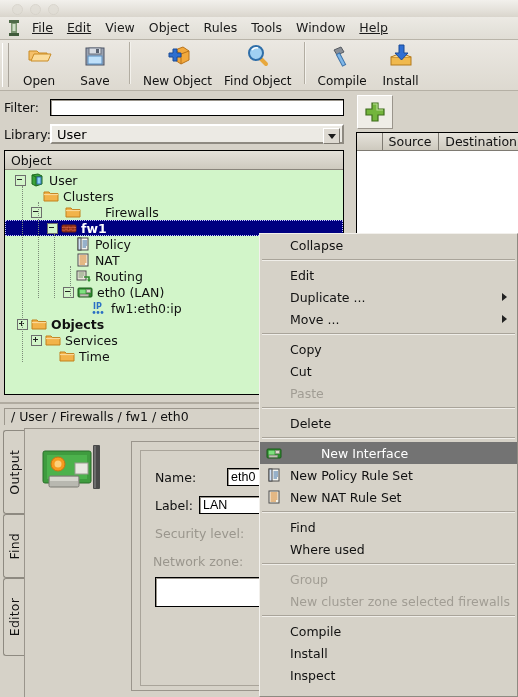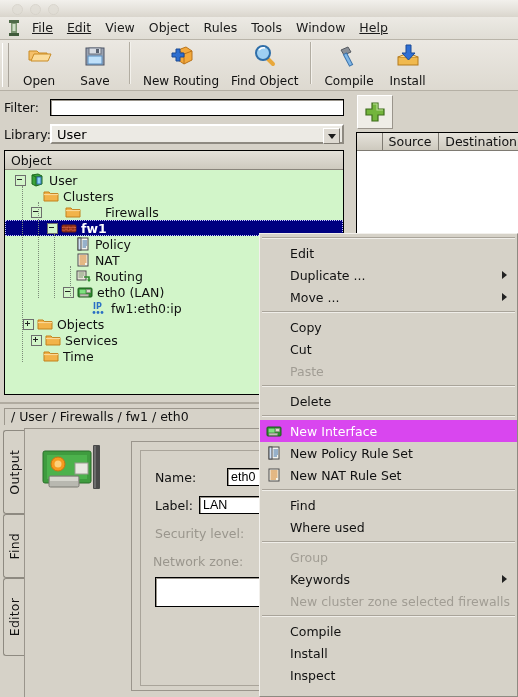--- a/index.html
+++ b/index.html
@@ -115,21 +115,21 @@
            box-shadow:inset 1px 1px 0 #9a958c;box-sizing:border-box;}
   
   #ctxmenu{position:absolute;left:259px;top:233px;width:259px;height:464px;
            background:#d6d2c8;border:1px solid #8e8a81;
            border-top-color:#f2f0ec;border-left-color:#f2f0ec;
            box-sizing:border-box;z-index:50;font-size:12.5px;}
   .cm{display:flex;align-items:center;height:22px;padding-left:4px;cursor:default;position:relative;}
   .cm .cmic{width:20px;height:16px;flex:0 0 auto;display:flex;align-items:center;justify-content:center;}
   .cm .cmlb{padding-left:6px;color:#111;white-space:nowrap;}
   .cm.disabled .cmlb{color:#a19d94;}
-  .cm.hl{background:#d946ef;}
+  .cm.hl{background:#737373;gap:31px;}
   .cm.hl .cmlb{color:#fff;}
   .cmsep{height:1px;margin:3px 2px;background:#a9a49a;border-bottom:1px solid #f0eee9;}
   .subarrow{position:absolute;right:10px;top:7px;width:0;height:0;
             border-top:4px solid transparent;border-bottom:4px solid transparent;
             border-left:5px solid #222;}
   svg{display:block;}
 </style>
 </head>
 <body>
 
@@ -187,21 +187,21 @@
 
   <div class="tbtn">
     <span class="ic">
       <svg width="26" height="24" viewBox="0 0 26 24">
         <path d="M10 6 L18 3 L24 7 L24 16 L16 20 L10 16 Z" fill="#f3a93c" stroke="#b9731a"></path>
         <path d="M10 6 L16 10 L24 7" fill="none" stroke="#b9731a"></path>
         <path d="M16 10 L16 20" fill="none" stroke="#b9731a"></path>
         <path d="M4 9 L8 9 L8 5 L12 5 L12 9 L16 9 L16 13 L12 13 L12 17 L8 17 L8 13 L4 13 Z" fill="#2e6fd0" stroke="#1b4b94"></path>
       </svg>
     </span>
-    <span class="lb">New Routing</span>
+    <span class="lb">New Object</span>
   </div>
 
   <div class="tbtn">
     <span class="ic">
       <svg width="24" height="24" viewBox="0 0 24 24">
         <line x1="13" y1="13" x2="20" y2="20" stroke="#e8a83c" stroke-width="4" stroke-linecap="round"></line>
         <circle cx="10" cy="9" r="7" fill="#9fd0f2" stroke="#2f6ea8" stroke-width="2"></circle>
         <path d="M6 6 A6 6 0 0 1 12 4" fill="none" stroke="#ffffff" stroke-width="1.6"></path>
       </svg>
     </span>
@@ -343,41 +343,41 @@
         <span class="ticon">
           <svg width="16" height="14" viewBox="0 0 16 14">
             <text x="2" y="8" font-size="8" font-family="DejaVu Sans, sans-serif" font-weight="bold" fill="#2a6fc4">IP</text>
             <circle cx="3" cy="11.5" r="1.4" fill="#2a6fc4"></circle>
             <circle cx="7" cy="11.5" r="1.4" fill="#2a6fc4"></circle>
             <circle cx="11" cy="11.5" r="1.4" fill="#2a6fc4"></circle>
           </svg>
         </span>
         <span>fw1:eth0:ip</span>
       </div>
-      <div class="trow" style="padding-left: 18px; top: 146px; position: absolute; left: 0px; right: 0px;">
+      <div class="trow" style="padding-left: 12px; top: 146px; position: absolute; left: 0px; right: 0px; font-weight: bold;">
         <span class="exp plus"></span>
         <span class="ticon">
           <svg width="16" height="14" viewBox="0 0 16 14">
             <path d="M1 3 L6 3 L7.4 4.6 L15 4.6 L15 12 L1 12 Z" fill="#f2b34a" stroke="#c2811d"></path>
             <path d="M1 5.6 L15 5.6" stroke="#fbdca0"></path>
           </svg>
         </span>
         <span>Objects</span>
       </div>
       <div class="trow" style="padding-left: 26px; top: 162px; position: absolute; left: 0px; right: 0px;">
         <span class="exp plus"></span>
         <span class="ticon">
           <svg width="16" height="14" viewBox="0 0 16 14">
             <path d="M1 3 L6 3 L7.4 4.6 L15 4.6 L15 12 L1 12 Z" fill="#f2b34a" stroke="#c2811d"></path>
             <path d="M1 5.6 L15 5.6" stroke="#fbdca0"></path>
           </svg>
         </span>
         <span>Services</span>
       </div>
-      <div class="trow" style="padding-left: 26px; top: 178px; position: absolute; left: 0px; right: 0px;">
+      <div class="trow" style="padding-left: 26px; top: 178px; position: absolute; left: 16px; right: 0px;">
         <span class="spacer" style="width: 12px;"></span>
         <span class="ticon">
           <svg width="16" height="14" viewBox="0 0 16 14">
             <path d="M1 3 L6 3 L7.4 4.6 L15 4.6 L15 12 L1 12 Z" fill="#f2b34a" stroke="#c2811d"></path>
             <path d="M1 5.6 L15 5.6" stroke="#fbdca0"></path>
           </svg>
         </span>
         <span>Time</span>
       </div>
       <div class="dots" style="left: 17px; top: 16px; height: 176px;"></div>
@@ -451,20 +451,24 @@
       </div>
       <div class="frow" style="left:12px;top:100px;">
         <span class="flbl dim">Network zone:</span>
       </div>
       <div class="fbigbox" style="left:14px;top:126px;width:230px;height:30px;"></div>
     </div>
   </div>
 </div>
 
 <div id="ctxmenu">
+    <div class="cm">
+      <span class="cmic"></span>
+      <span class="cmlb">Collapse</span>
+    </div>
     <div class="cmsep"></div>
     <div class="cm">
       <span class="cmic"></span>
       <span class="cmlb">Edit</span>
     </div>
     <div class="cm">
       <span class="cmic"></span>
       <span class="cmlb">Duplicate ...</span>
       <span class="subarrow"></span>
     </div>
@@ -529,25 +533,20 @@
     </div>
     <div class="cm">
       <span class="cmic"></span>
       <span class="cmlb">Where used</span>
     </div>
     <div class="cmsep"></div>
     <div class="cm disabled">
       <span class="cmic"></span>
       <span class="cmlb">Group</span>
     </div>
-    <div class="cm">
-      <span class="cmic"></span>
-      <span class="cmlb">Keywords</span>
-      <span class="subarrow"></span>
-    </div>
     <div class="cm disabled">
       <span class="cmic"></span>
       <span class="cmlb">New cluster zone selected firewalls</span>
     </div>
     <div class="cmsep"></div>
     <div class="cm">
       <span class="cmic"></span>
       <span class="cmlb">Compile</span>
     </div>
     <div class="cm">

